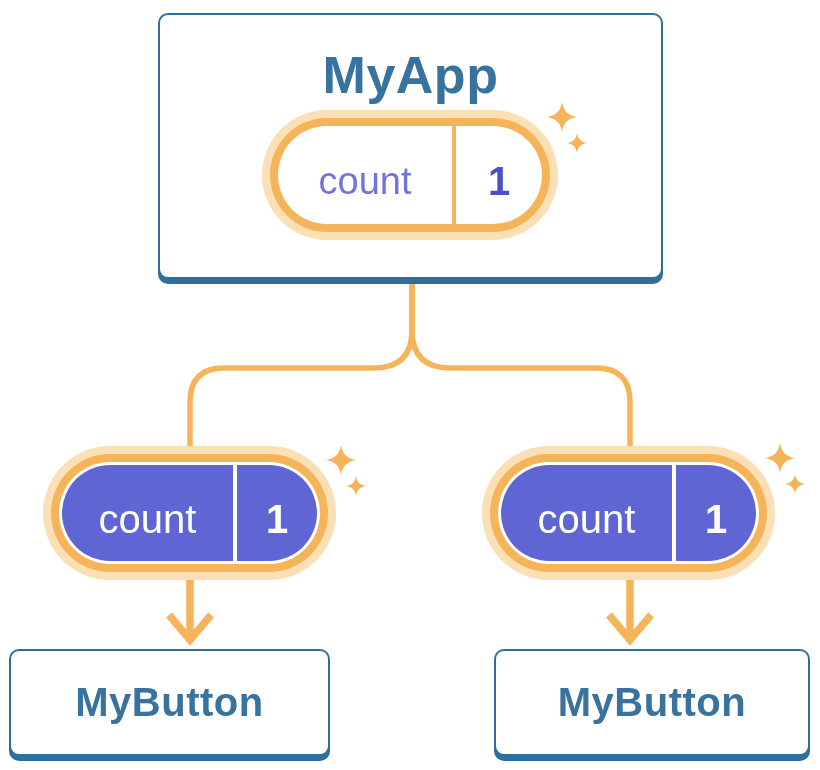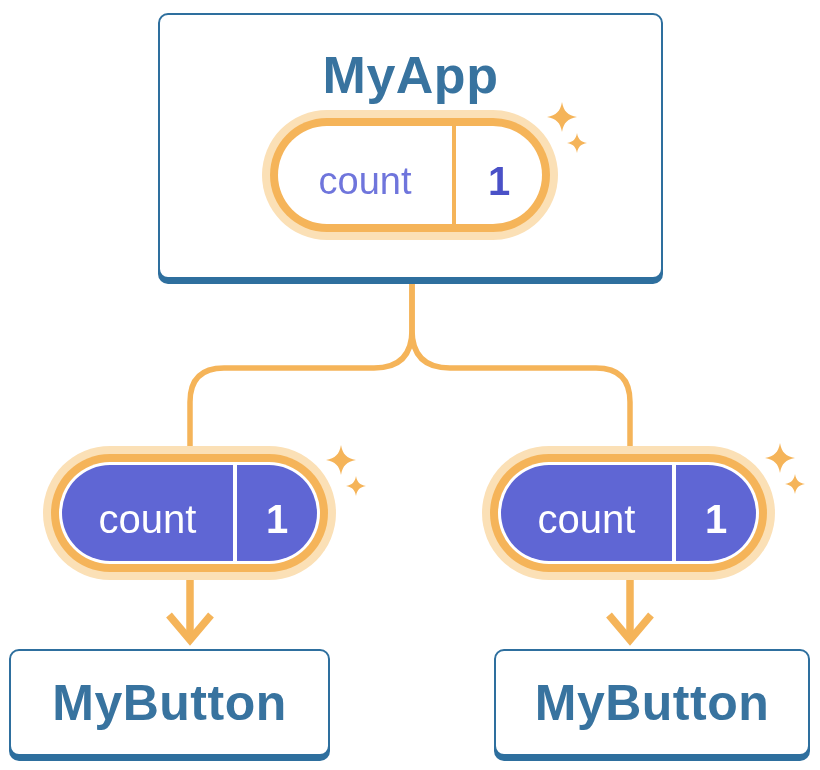--- a/index.html
+++ b/index.html
@@ -67,21 +67,21 @@
     font-weight: bold;
     letter-spacing: 0.5px;
   }
   .card-leaf {
     display: flex;
     align-items: center;
     justify-content: center;
   }
   .card-leaf-left  { left: 9px;   top: 649px; width: 321px; height: 107px; }
   .card-leaf-right { left: 494px; top: 649px; width: 316px; height: 107px; }
-  .card-leaf .card-title { font-size: 50px; }
+  .card-leaf .card-title { font-size: 40px; }
 
   .pill { position: absolute; z-index: 2; }
   .pill-root  { left: 262px; top: 110px; width: 296px; height: 130px; }
   .pill-left  { left: 43px;  top: 446px; width: 293px; height: 134px; }
   .pill-right { left: 482px; top: 446px; width: 293px; height: 134px; }
 
   .halo {
     width: 100%; height: 100%;
     background: var(--orange-halo);
     border-radius: 999px;

